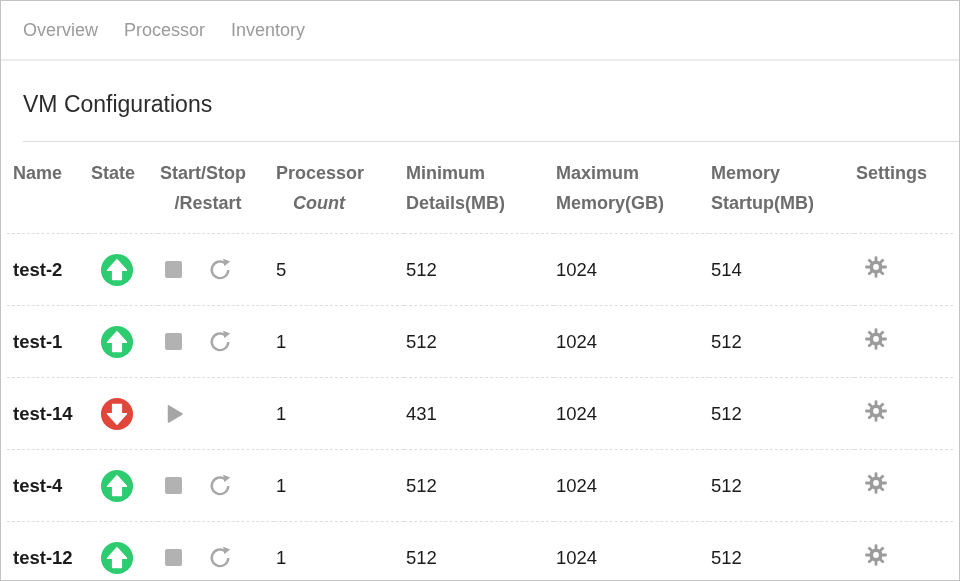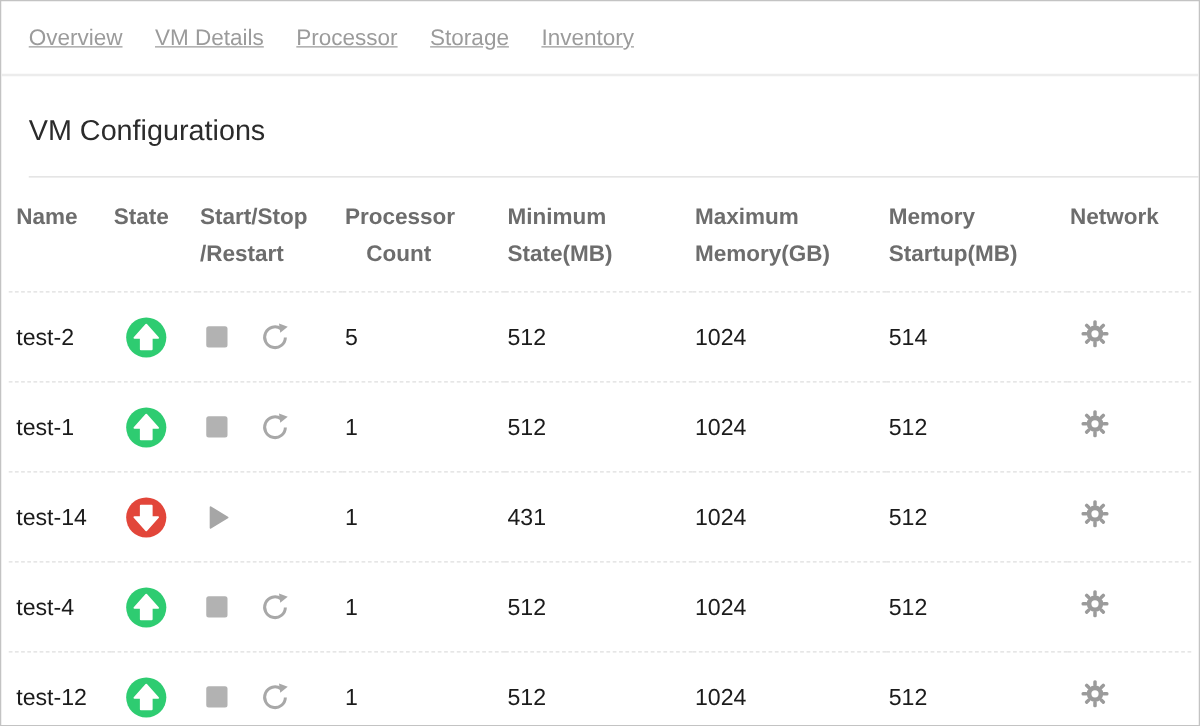--- a/index.html
+++ b/index.html
@@ -19,21 +19,20 @@
     border-bottom:2px solid #ececec;
     white-space:nowrap;
   }
   .tab {
     position:relative;
     padding:0 13px;
     font-size:18px;
     color:#9b9b9b;
     line-height:58px;
     cursor:pointer;
-    text-decoration:underline;
   }
   .tab.active { color:#141414; font-weight:bold; }
   .tab.active::after {
     content:"";
     position:absolute; left:7px; right:7px; bottom:3px; height:4px;
     background:var(--active-tab-underline, #c9c9c9);
   }
 
   
   .section-title {
@@ -51,50 +50,48 @@
   table { width:100%; border-collapse:collapse; table-layout:fixed; }
   col.c1{width:82px;} col.c2{width:69px;} col.c3{width:116px;} col.c4{width:130px;}
   col.c5{width:150px;} col.c6{width:155px;} col.c7{width:145px;}
   th {
     text-align:left; vertical-align:top;
     padding:16px 0 15px 2px;
     font-size:18px; font-weight:bold; color:#6d6d6d;
     line-height:30px; white-space:nowrap; overflow:visible;
   }
   th.h-name { padding-left:6px; }
-  th .l2.right { text-align:left; padding-right:18px; }
-  th .l2.indent { padding-left:17px; }
+  th .l2.right { text-align:center; padding-right:18px; }
+  th .l2.indent { padding-left:17px;font-style:italic; }
   tbody td {
     height:72px; vertical-align:middle;
     border-top:1px dashed #dedede;
     font-size:18.5px; color:#1b1b1b;
     padding:0 0 0 2px; white-space:nowrap;
   }
-  td.c-name { padding-left:6px; }
+  td.c-name { padding-left:6px;font-weight:bold; }
 
   
   .state-icon { display:inline-block; width:34px; height:34px; margin-left:9px; vertical-align:middle; }
 
   td.c-controls .ctrls { display:flex; align-items:center; gap:26px; margin-left:5px; }
   button.ctrl, button.gear {
     background:none; border:none; padding:0; margin:0; cursor:pointer;
     display:inline-flex; align-items:center; justify-content:center;
   }
   .stop-square { display:block; width:17px; height:17px; border-radius:2px; background:#b2b2b2; }
 
   td.c-settings button.gear { margin-left:8px; }
 </style>
 </head>
 <body>
 
 <nav class="tabbar">
     <div class="tab">Overview</div>
-    <div class="tab">VM Details</div>
     <div class="tab">Processor</div>
-    <div class="tab">Storage</div>
     <div class="tab">Inventory</div>
   </nav>
 
 <h1 class="section-title">VM Configurations</h1>
 <div class="title-rule"></div>
 
 <div class="table-wrap">
   <table>
     <colgroup>
       <col class="c1">
@@ -117,32 +114,32 @@
         <th>
           <div>Start/Stop</div>
           <div class="l2 right">/Restart</div>
         </th>
         <th>
           <div>Processor</div>
           <div class="l2 indent">Count</div>
         </th>
         <th>
           <div>Minimum</div>
-          <div class="l2">State(MB)</div>
+          <div class="l2">Details(MB)</div>
         </th>
         <th>
           <div>Maximum</div>
           <div class="l2">Memory(GB)</div>
         </th>
         <th>
           <div>Memory</div>
           <div class="l2">Startup(MB)</div>
         </th>
         <th>
-          <div>Network</div>
+          <div>Settings</div>
         </th>
       </tr>
     </thead>
     <tbody id="rows">
         <tr class="vm-row running">
     <td class="c-name">
       <span>test-2</span>
     </td>
     <td class="c-state">
       <span class="state-icon up">

